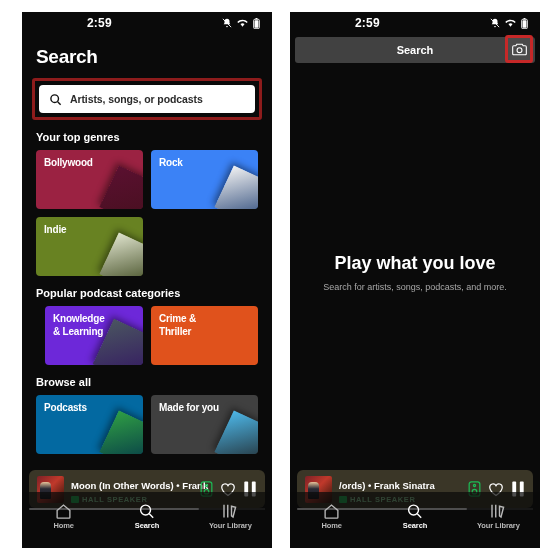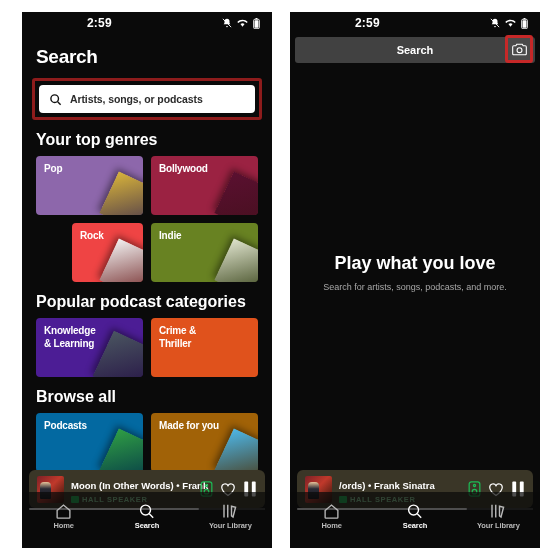--- a/index.html
+++ b/index.html
@@ -48,21 +48,21 @@
   .search-field {
     background: #ffffff; border-radius: 4px;
     height: 28px; display: flex; align-items: center;
     padding: 0 10px; gap: 8px;
   }
   .search-field .ph {
     color: #2b2b2b; font-size: 10.5px; font-weight: bold; letter-spacing: -.1px;
   }
 
   .section-title {
-    color: #fff; font-size: 16px; font-weight: bold;
+    color: #fff; font-size: 11px; font-weight: bold;
     padding: 11px 14px 7px 14px;
   }
 
   .card-grid {
     display: grid; grid-template-columns: 1fr 1fr;
     gap: 8px; padding: 0 14px;
   }
   .card {
     position: relative; height: 59px; border-radius: 4px;
     overflow: hidden; display: block;
@@ -204,56 +204,52 @@
                 <circle cx="10.5" cy="10.5" r="7"></circle>
                 <path d="M16 16l5.5 5.5"></path>
               </svg>
           </span>
           <span class="ph">Artists, songs, or podcasts</span>
         </div>
       </div>
 
       <div class="section-title">Your top genres</div>
       <div class="card-grid">
-        <div class="card" id="c0" style="background: rgb(141, 103, 171);">
-          <span class="card-label">Pop</span>
-          <span class="thumb" id="t0" style="background: linear-gradient(140deg, rgb(216, 179, 58) 0%, rgba(0, 0, 0, 0.55) 100%);"></span>
-        </div>
         <div class="card" id="c1" style="background: rgb(155, 34, 66);">
           <span class="card-label">Bollywood</span>
           <span class="thumb" id="t1" style="background: linear-gradient(140deg, rgb(90, 16, 48) 0%, rgba(0, 0, 0, 0.55) 100%);"></span>
         </div>
-        <div class="card" id="c2" style="background: #ef4444; margin-left: 36px;">
+        <div class="card" id="c2" style="background: #3b82f6;">
           <span class="card-label">Rock</span>
           <span class="thumb" id="t2" style="background: linear-gradient(140deg, rgb(242, 242, 242) 0%, rgba(0, 0, 0, 0.55) 100%);"></span>
         </div>
         <div class="card" id="c3" style="background: rgb(104, 130, 34);">
           <span class="card-label">Indie</span>
           <span class="thumb" id="t3" style="background: linear-gradient(140deg, rgb(223, 227, 205) 0%, rgba(0, 0, 0, 0.55) 100%);"></span>
         </div>
       </div>
 
       <div class="section-title">Popular podcast categories</div>
       <div class="card-grid">
-        <div class="card" id="c4" style="background: #4c1d95;">
+        <div class="card" id="c4" style="background: #6d28d9; margin-left: 9px;">
           <span class="card-label">Knowledge &amp; Learning</span>
           <span class="thumb alt" id="t4" style="background: linear-gradient(140deg, rgb(74, 85, 96) 0%, rgba(0, 0, 0, 0.55) 100%);"></span>
         </div>
         <div class="card" id="c5" style="background: rgb(224, 82, 28);">
           <span class="card-label">Crime &amp; Thriller</span>
         </div>
       </div>
 
       <div class="section-title">Browse all</div>
       <div class="card-grid">
         <div class="card" id="c6" style="background: #0369a1;">
           <span class="card-label">Podcasts</span>
           <span class="thumb" id="t6" style="background: linear-gradient(140deg, rgb(47, 158, 68) 0%, rgba(0, 0, 0, 0.55) 100%);"></span>
         </div>
-        <div class="card" id="c7" style="background: #a16207;">
+        <div class="card" id="c7" style="background: #404040;">
           <span class="card-label">Made for you</span>
           <span class="thumb" id="t7" style="background: linear-gradient(140deg, rgb(77, 183, 232) 0%, rgba(0, 0, 0, 0.55) 100%);"></span>
         </div>
       </div>
     </div>
 
     <div class="player">
       <span class="art"></span>
       <span class="meta">
         <span class="track">Moon (In Other Words) • Frank</span>

